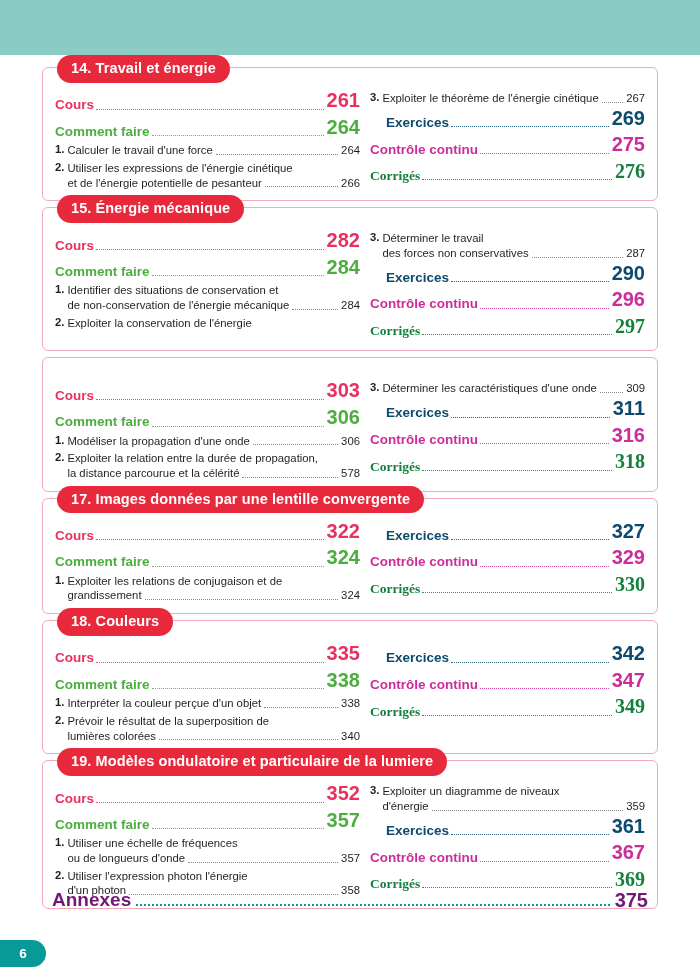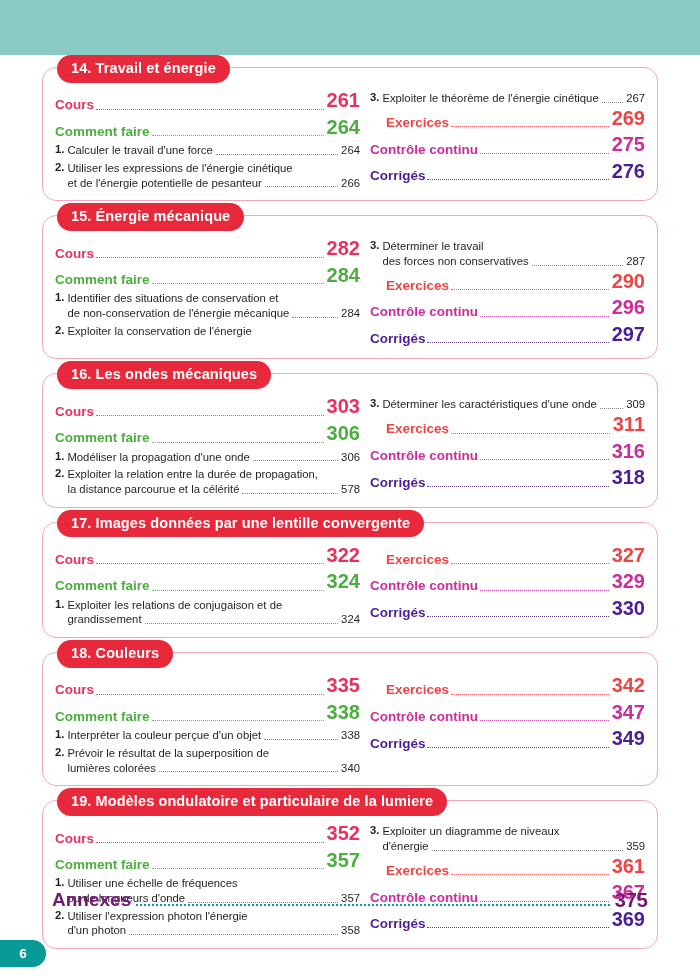--- a/index.html
+++ b/index.html
@@ -33,22 +33,22 @@
     position: absolute;
     top: 12px;
     left: 42px;
     width: 616px;
   }
 
   
   .chapter {
     position: relative;
     border: 1.4px solid #f4a9b8;
-    border-radius: 14px;
-    margin-bottom: 14px;
+    border-radius: 6px;
+    margin-bottom: 6px;
     padding: 20px 12px 10px 12px;
     box-sizing: border-box;
   }
   .chap-title {
     position: absolute;
     top: -13px;
     left: 14px;
     background: #e8293c;
     color: #ffffff;
     font-weight: bold;
@@ -89,23 +89,23 @@
 
   
   .major {
     font-size: 13.5px;
     font-weight: bold;
     margin-bottom: 1px;
   }
   .major .pg { font-size: 20px; }
   .c-cours   { color: #e8315f; }
   .c-comment { color: #4cae3e; }
-  .c-exo     { color: #ef4444; padding-left: 16px; }
+  .c-exo     { color: #0c4a6e; padding-left: 16px; }
   .c-ctrl    { color: #cc2d9a; }
-  .c-corr    { color: #4c1d95; }
+  .c-corr    { color: #15803d; font-family: Liberation Serif, serif; }
 
   
   .sub {
     color: #231f20;
     font-size: 11.3px;
     display: flex;
     align-items: flex-start;
     margin-top: 3px;
   }
   .sub .num {
@@ -305,21 +305,20 @@
             </div>
             <div class="row major c-corr">
               <span class="lbl">Corrigés</span>
               <span class="dots"></span>
               <span class="pg">297</span>
             </div>
           </div>
         </div>
       </div>
       <div class="chapter">
-        <div class="chap-title">16. Les ondes mécaniques</div>
         <div class="chap-body">
           <div class="col col-left">
             <div class="row major c-cours">
               <span class="lbl">Cours</span>
               <span class="dots"></span>
               <span class="pg">303</span>
             </div>
             <div class="row major c-comment">
               <span class="lbl">Comment faire</span>
               <span class="dots"></span>

